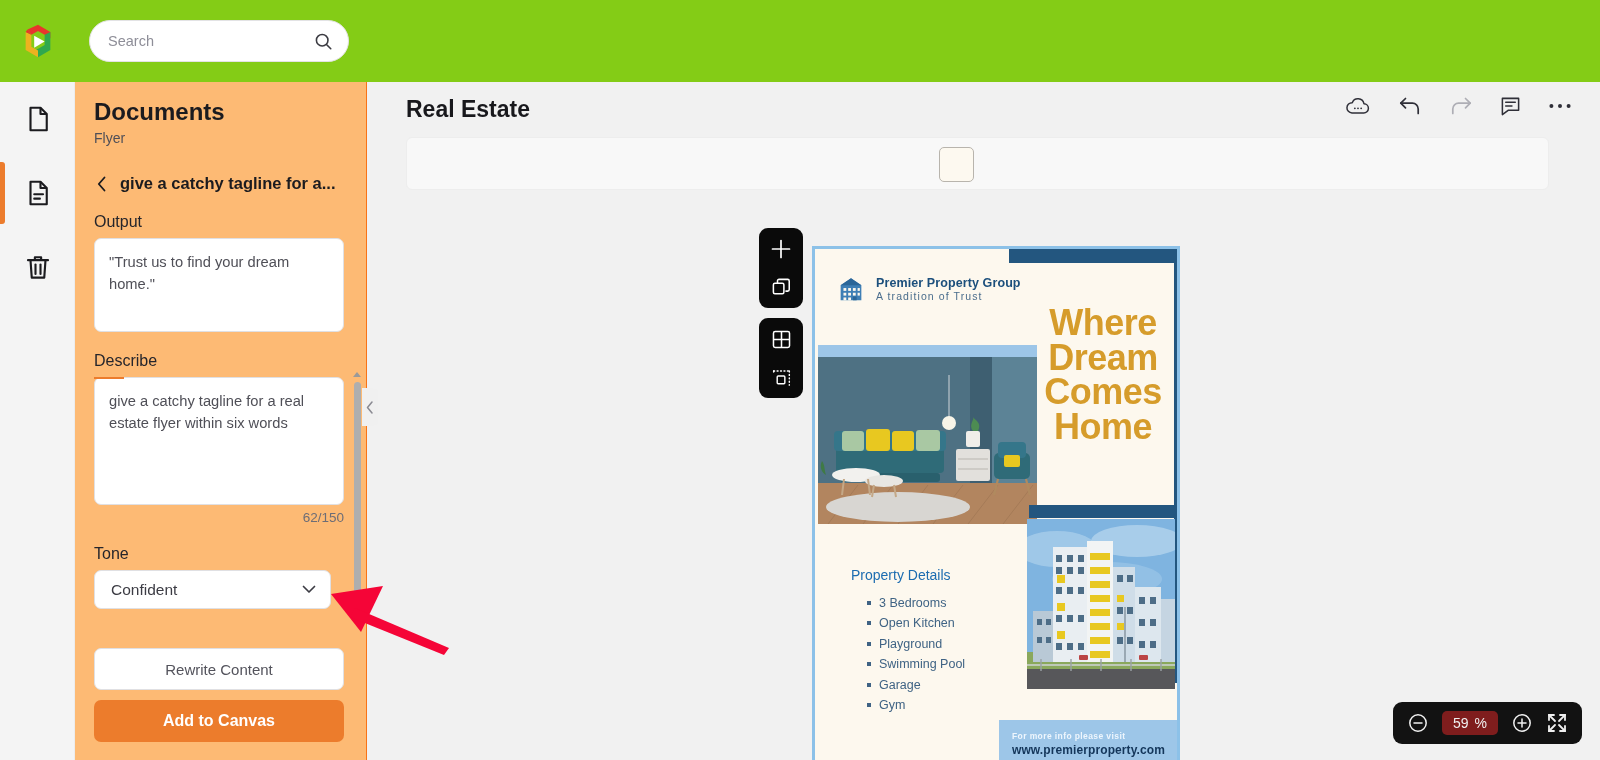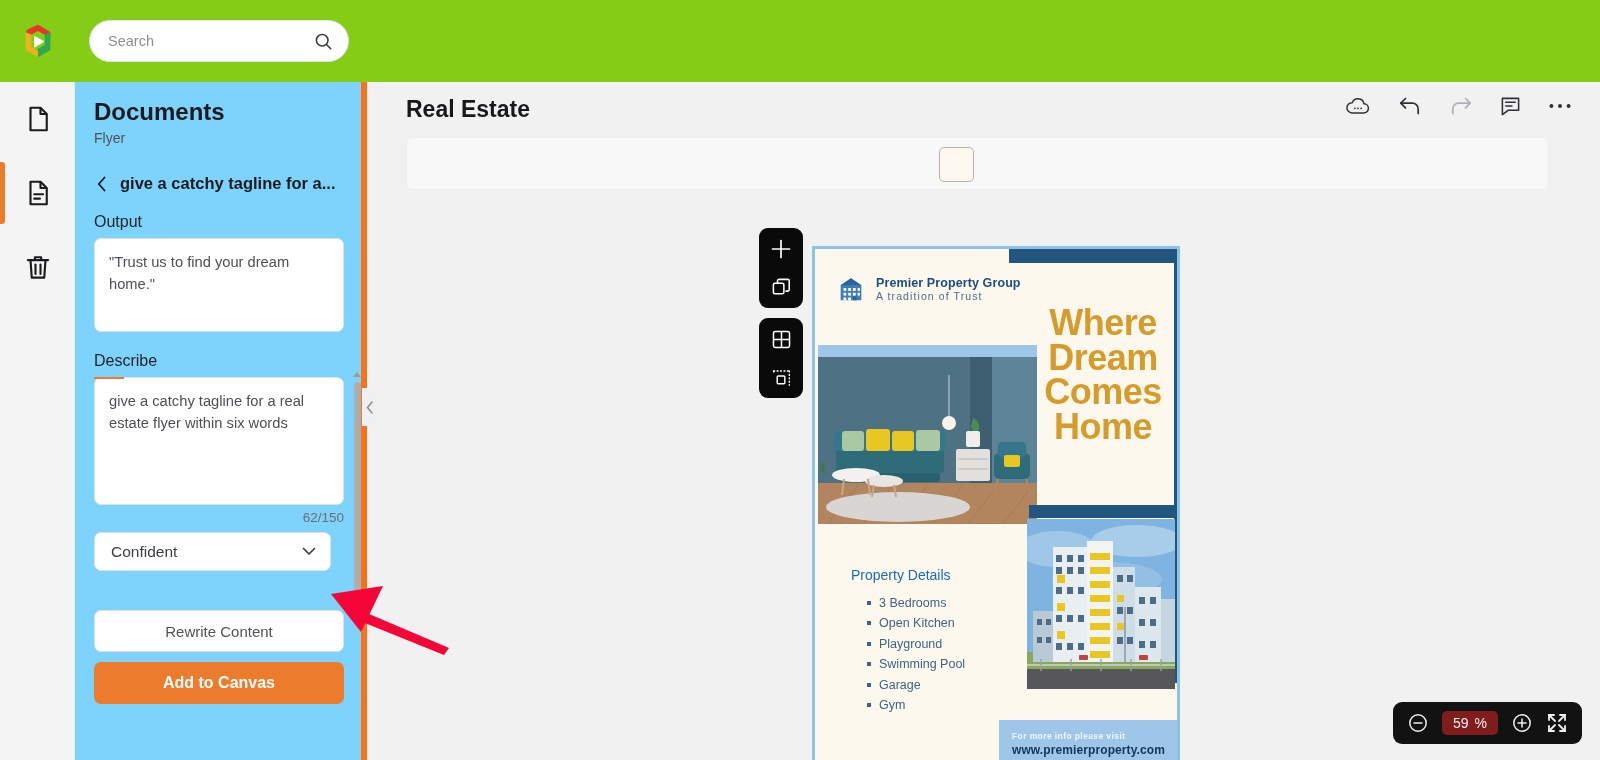--- a/index.html
+++ b/index.html
@@ -81,22 +81,22 @@
   .rail-item.active::before {
     content: ""; position: absolute; left: 0; top: 6px;
     width: 5px; height: 62px; background: #ec7c2c;
     border-radius: 0 3px 3px 0;
   }
 
   
   .panel {
     position: absolute; left: 75px; top: 82px;
     width: 292px; height: 678px;
-    background: #7dd3fc;
-    border-right: 6px solid #f97316;
+    background: #fdba74;
+    border-right: 1px solid #f97316;
     z-index: 25;
     overflow: hidden;
   }
   .panel-title {
     font-size: 24px; font-weight: bold; color: #1b1b1f;
     margin: 16px 0 0 19px;
   }
   .panel-sub { font-size: 14px; color: #4f4f57; margin: 4px 0 0 19px; }
   .back-row {
     display: flex; align-items: center; gap: 13px;
@@ -345,20 +345,21 @@
       <span class="back-text">give a catchy tagline for a...</span>
     </div>
 
     <div class="field-label">Output</div>
     <div class="out-box">"Trust us to find your dream home."</div>
 
     <div class="field-label">Describe</div>
     <div class="desc-box">give a catchy tagline for a real estate flyer within six words</div>
     <div class="charcount">62/150</div>
 
+    <div class="field-label">Tone</div>
     <div class="tone-select">
       <span>Confident</span>
       <svg width="14" height="9" viewBox="0 0 14 9" fill="none" stroke="#3c3c44" stroke-width="1.7">
         <polyline points="1.5,1.5 7,7 12.5,1.5" stroke-linecap="round" stroke-linejoin="round"></polyline>
       </svg>
     </div>
 
     <div class="btn-rewrite">Rewrite Content</div>
     <div class="btn-add">Add to Canvas</div>
   </div>

